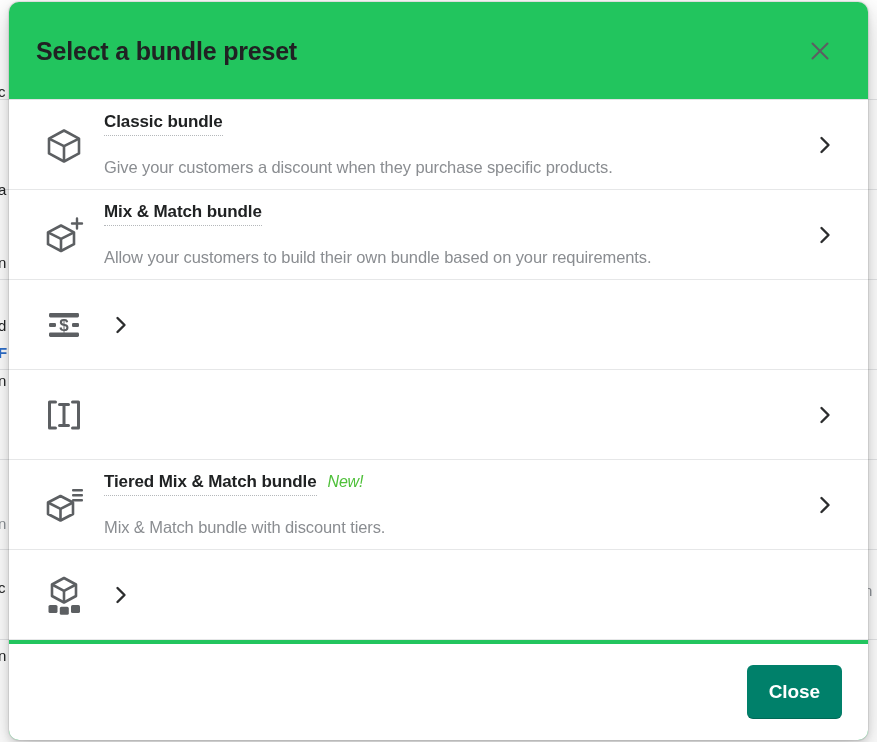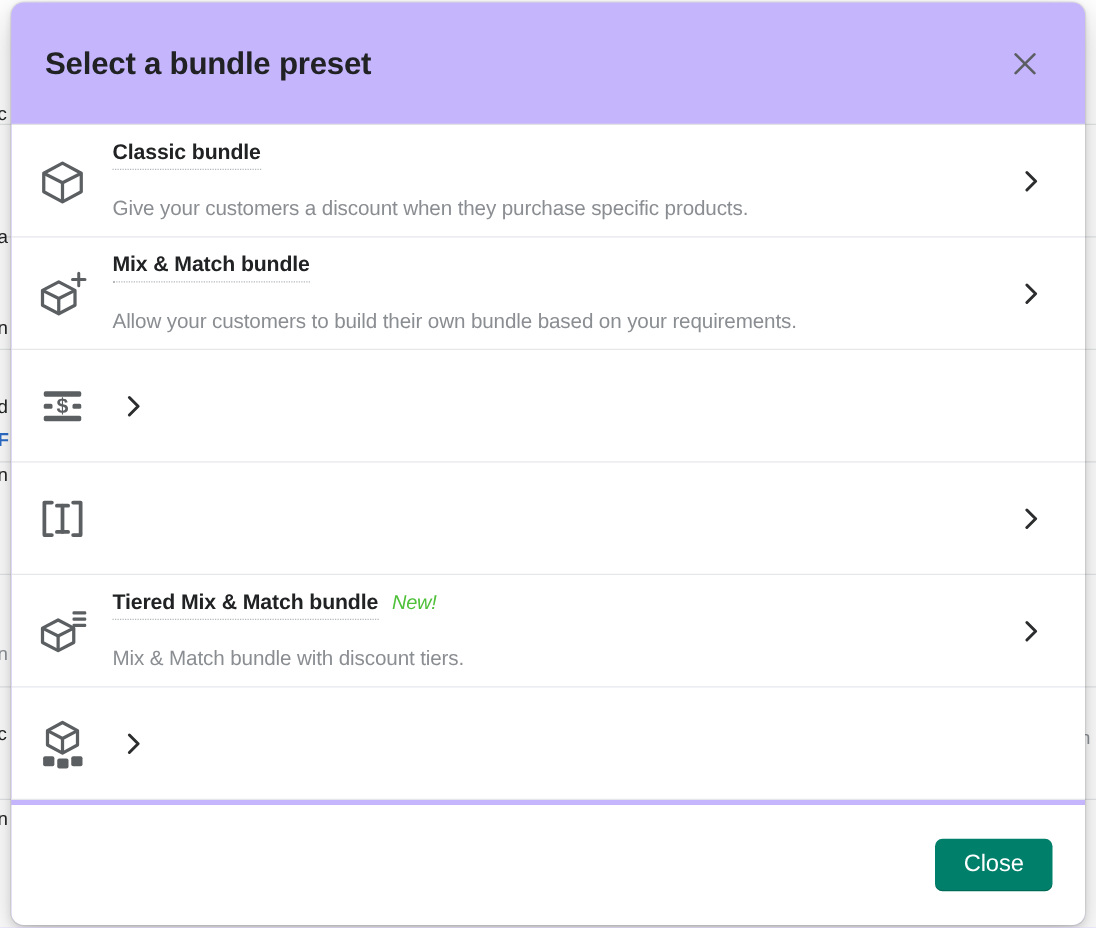--- a/index.html
+++ b/index.html
@@ -48,21 +48,21 @@
     background: #e4e5e7;
   }
 
   
   .modal {
     position: absolute;
     left: 9px;
     top: 2px;
     width: 859px;
     height: 738px;
-    background: #c4b5fd;
+    background: #22c55e;
     border-radius: 10px;
     box-shadow: 0 0 0 1px rgba(0,0,0,0.07),
                 0 10px 28px rgba(23,24,24,0.22),
                 0 2px 6px rgba(23,24,24,0.12);
     display: flex;
     flex-direction: column;
     z-index: 5;
     overflow: hidden;
   }
 
@@ -97,21 +97,21 @@
   
   .preset-list {
     flex: 1 1 auto;
     overflow-y: auto;
   }
   .preset-row {
     display: flex;
     align-items: center;
     gap: 0;
     height: 90px;
-    padding: 0 26px 0 13px;
+    padding: 0 26px 0 27px;
     border-bottom: 1px solid #e6e7e8;
     cursor: pointer;
     background: #fff;
   }
 
   .row-icon {
     flex: 0 0 auto;
     width: 68px;
     display: flex;
     align-items: center;
@@ -172,29 +172,29 @@
     flex: 0 0 auto;
     height: 96px;
     padding: 0 26px 0 27px;
     display: flex;
     align-items: center;
     justify-content: flex-end;
     background: #fff;
   }
   .btn-close {
     min-width: 94px;
-    height: 42px;
+    height: 54px;
     padding: 0 22px;
     border: none;
     border-radius: 6px;
     background: #00806a;
     color: #ffffff;
     font-size: 19px;
     font-family: "Liberation Sans", sans-serif;
-    font-weight: 400;
+    font-weight: 700;
     cursor: pointer;
     box-shadow: inset 0 -1px 0 rgba(0,0,0,0.18);
     letter-spacing: -0.1px;
   }
 </style>
 </head>
 <body>
 
 <div class="page-bg">
   <div class="bg-strip left">

